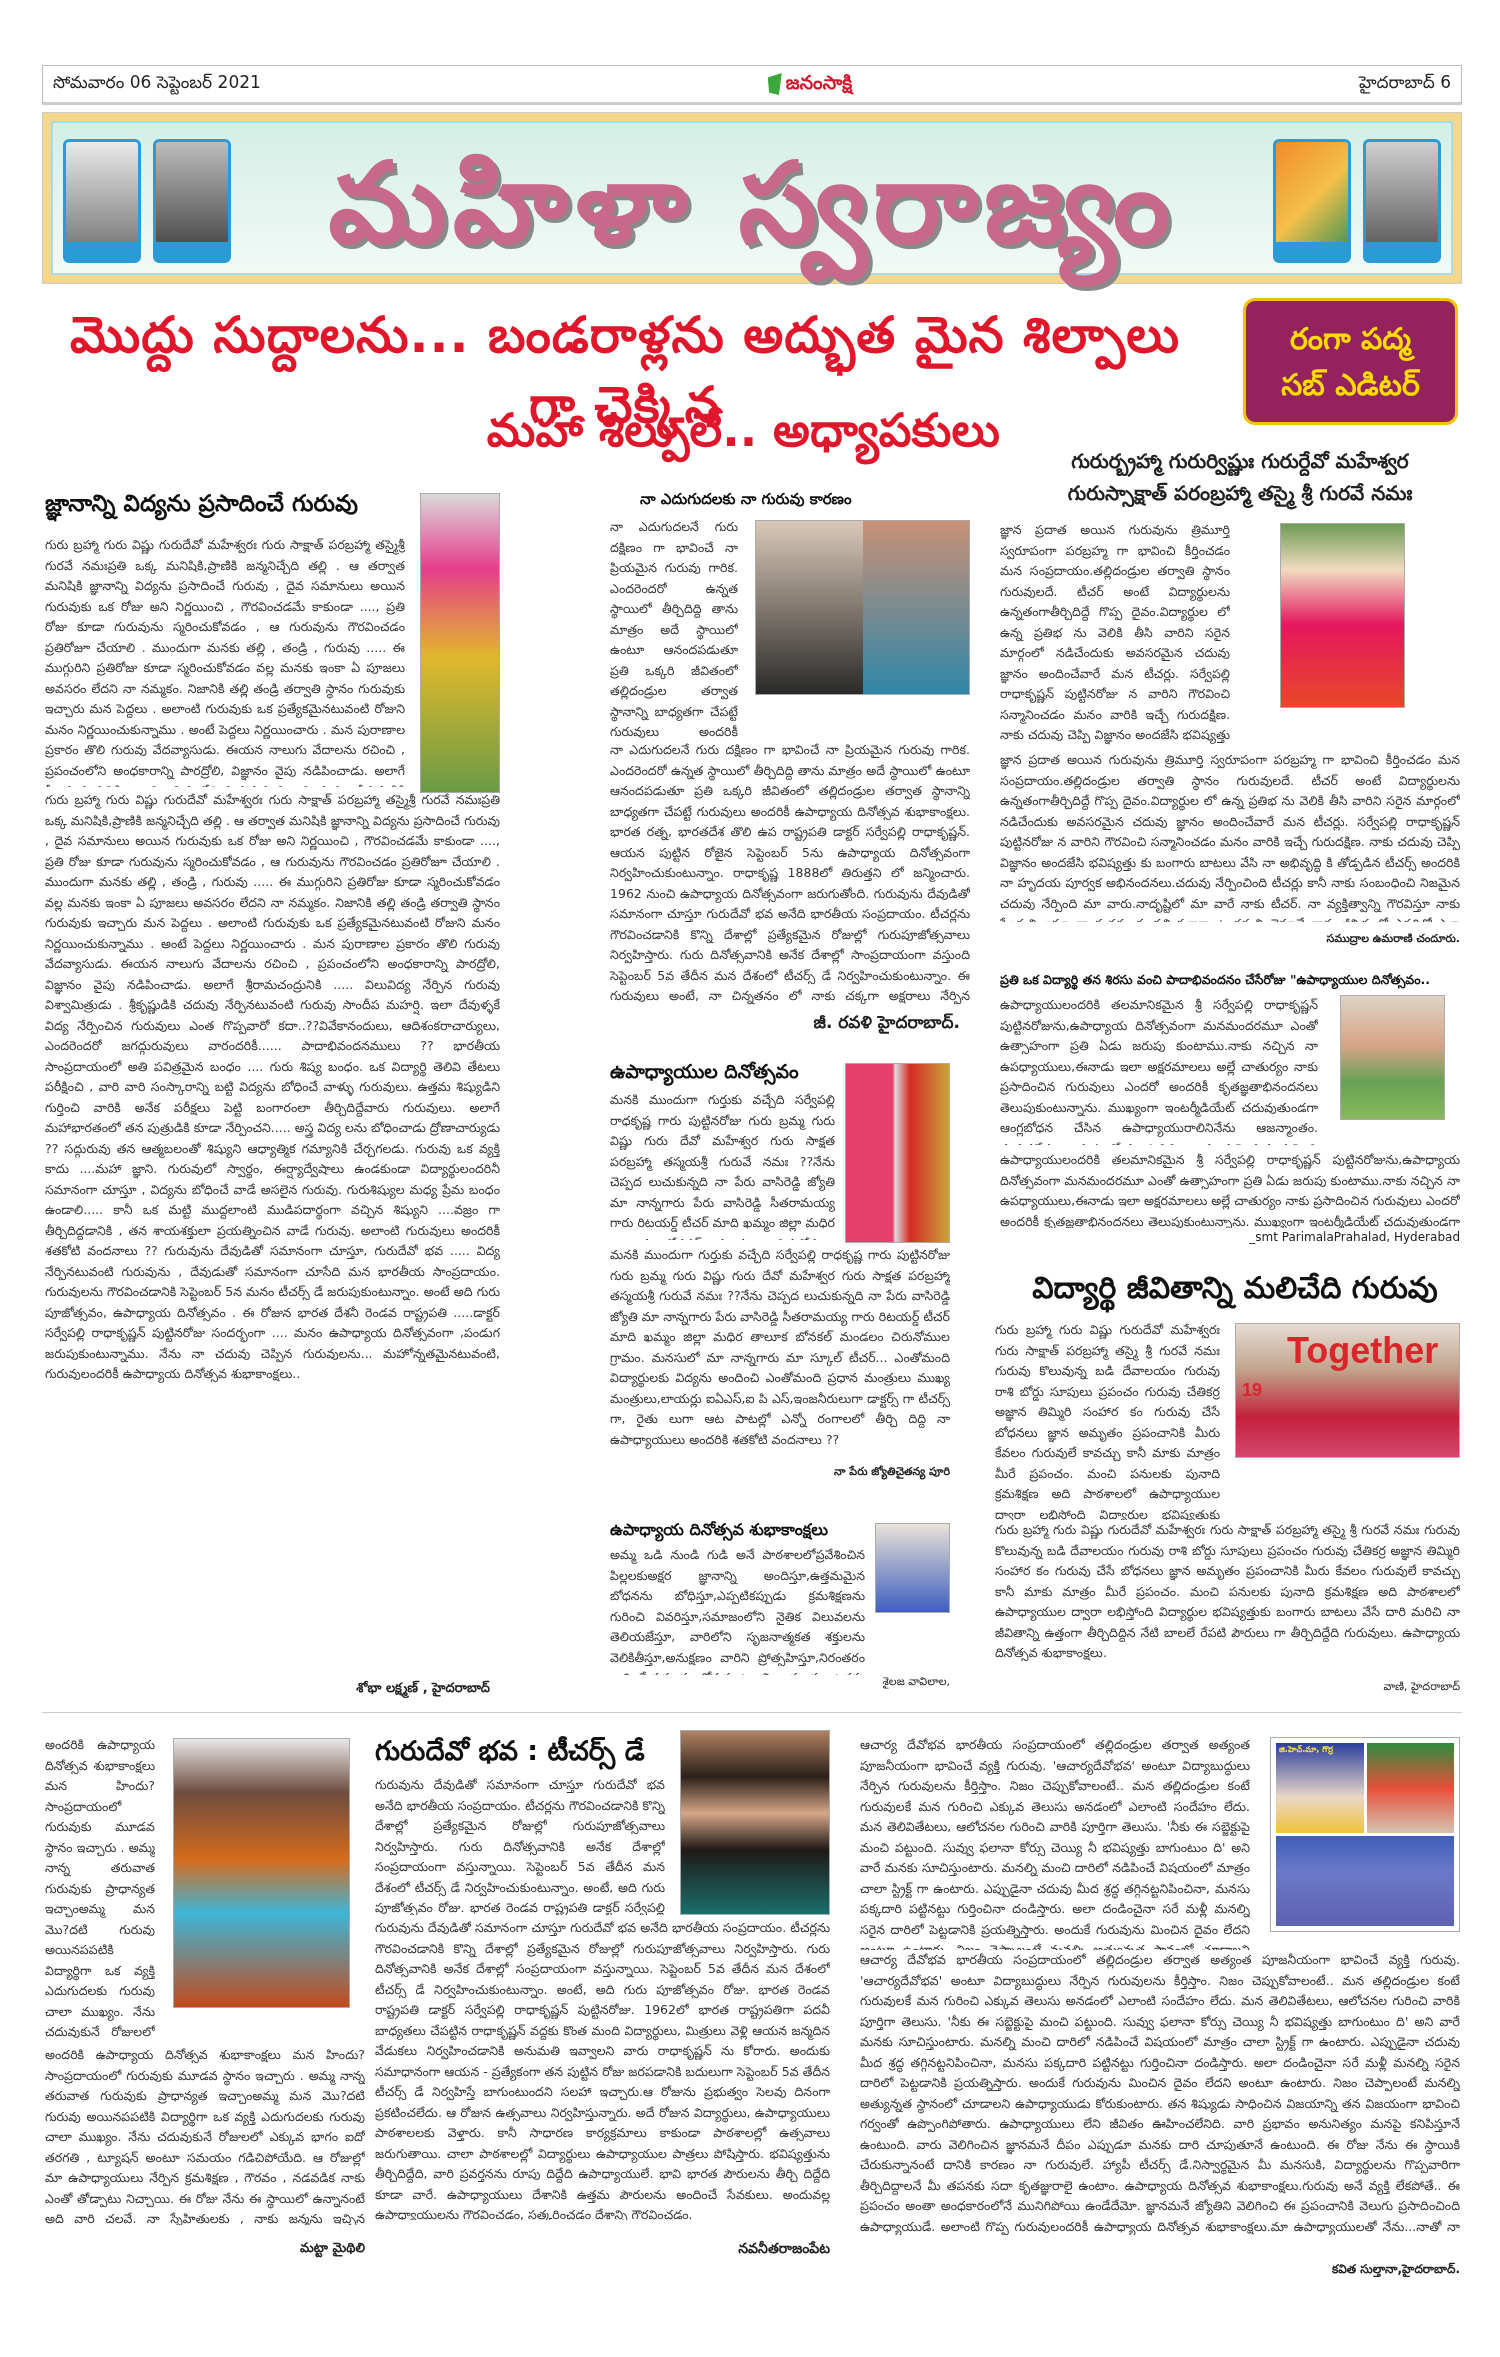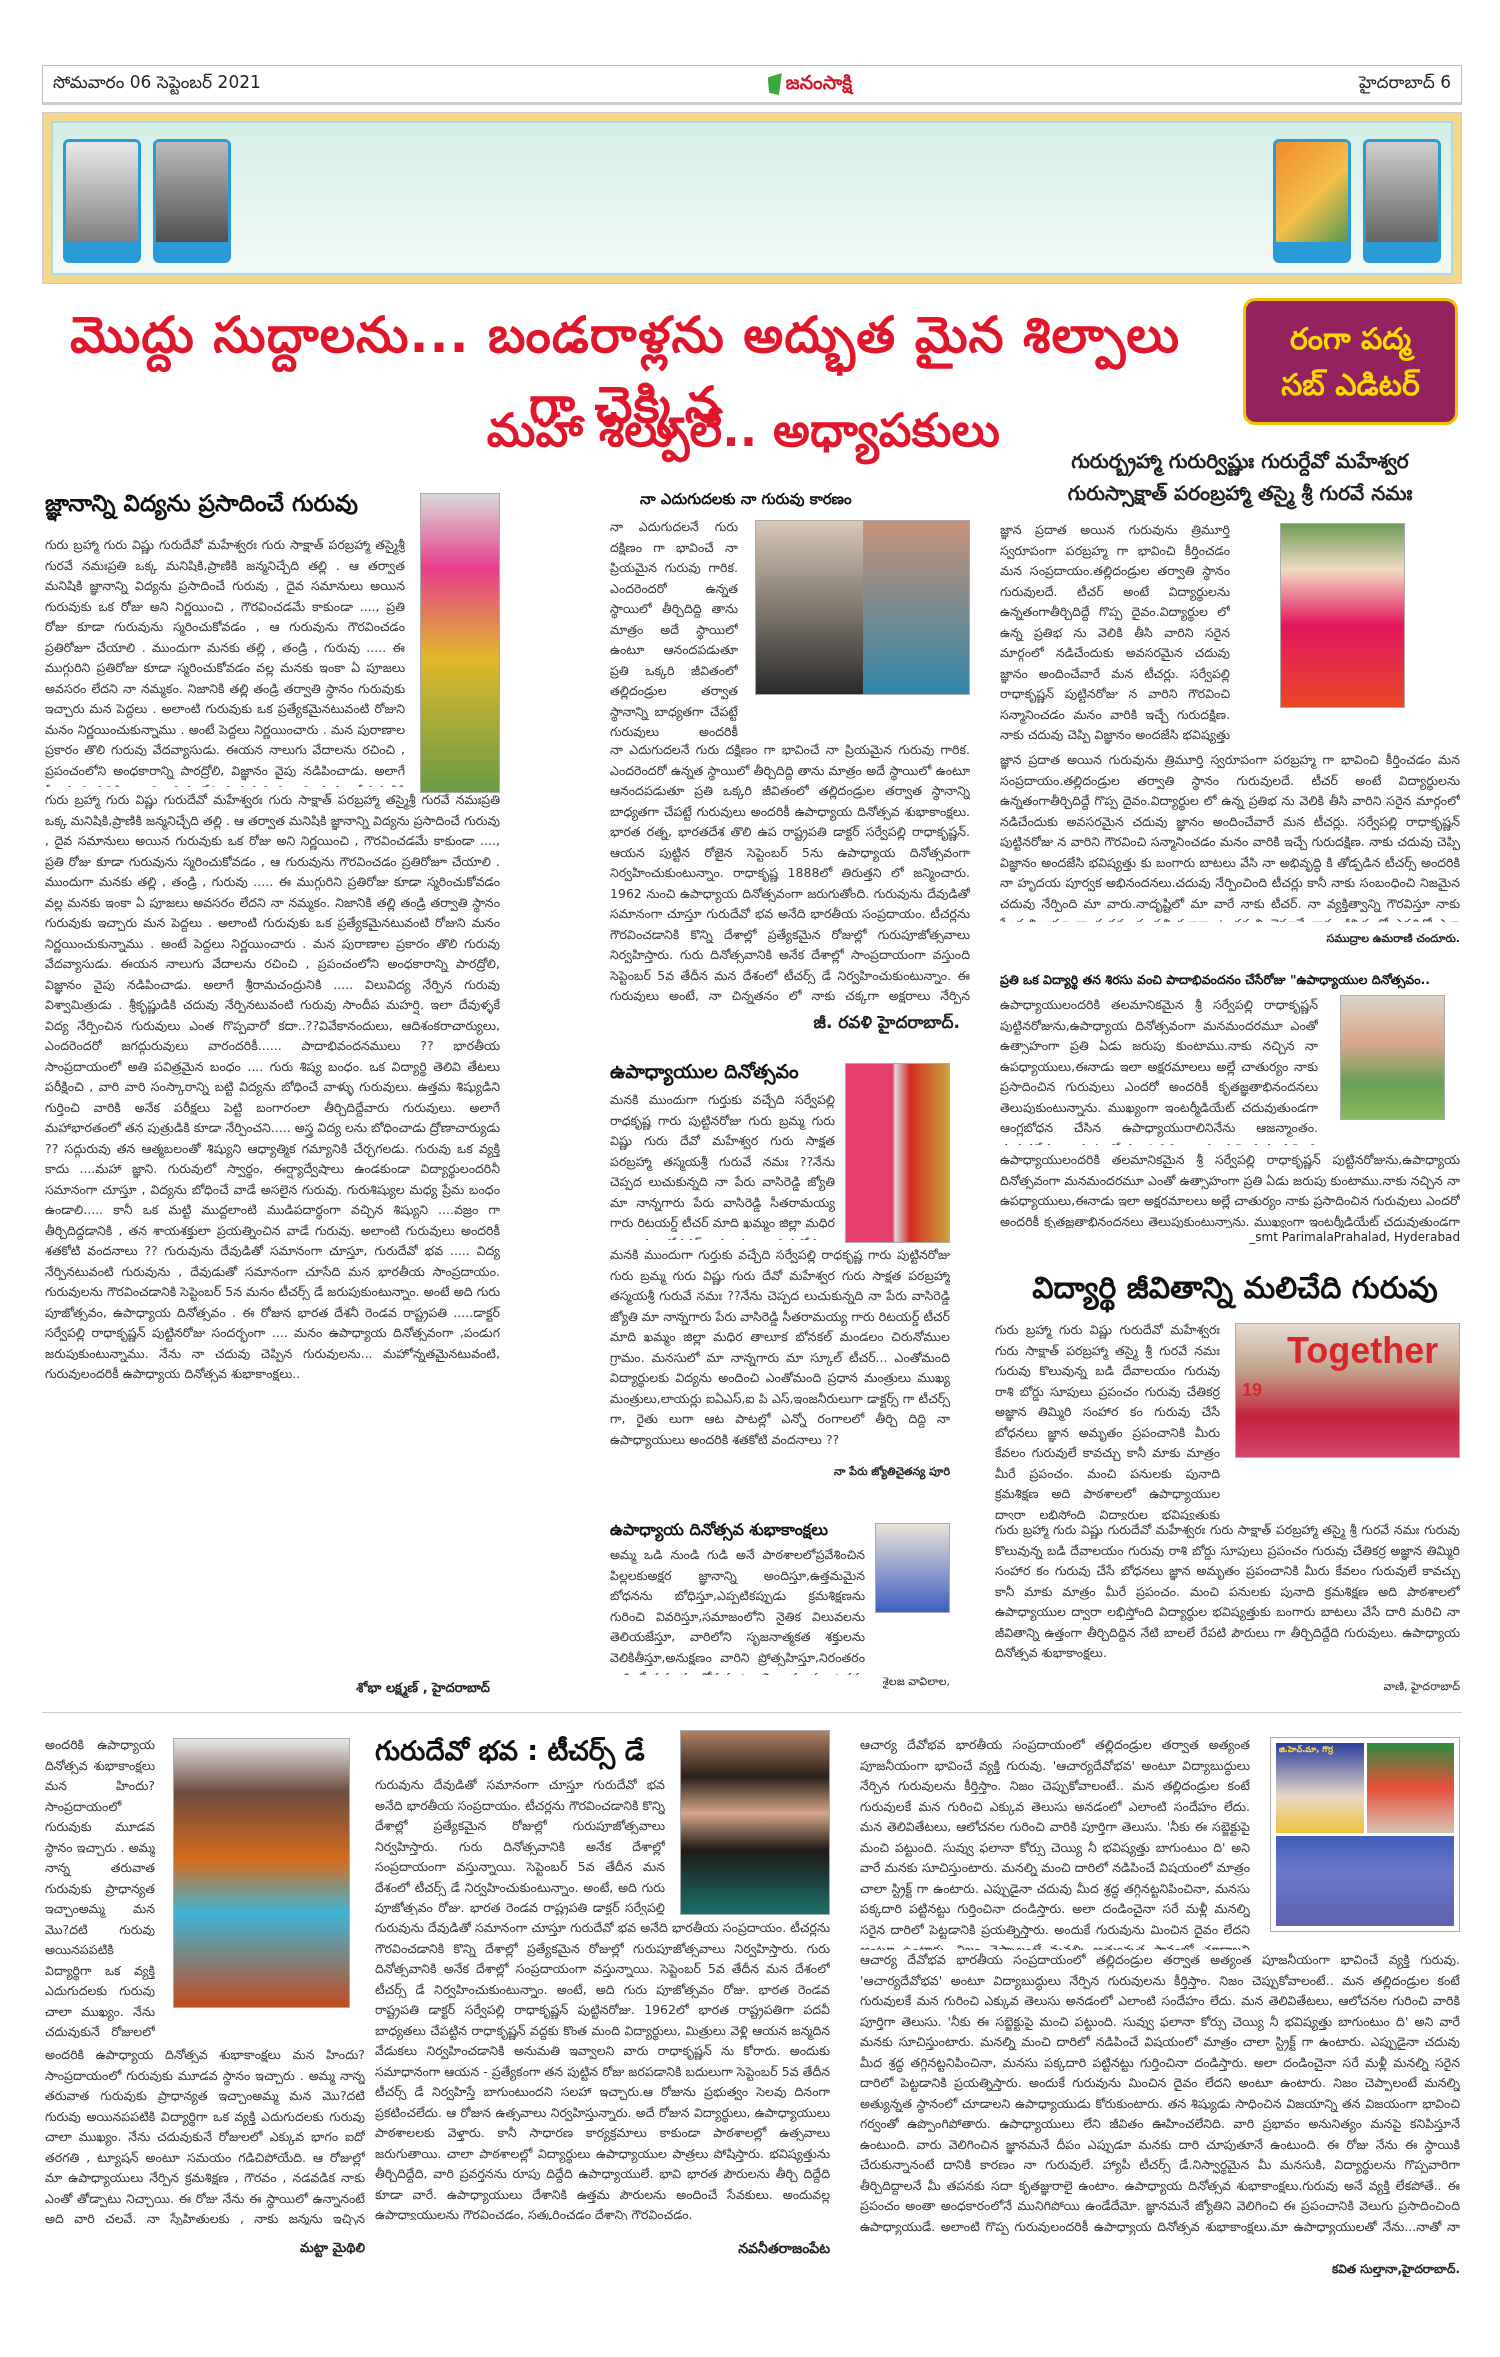--- a/index.html
+++ b/index.html
@@ -37,20 +37,21 @@
 </div>
 
 <div class="abs banner">
   <div class="banner-inner">
     <div class="portrait" style="left:10px;">
         <div class="cap"></div>
       </div>
     <div class="portrait" style="left:100px; background:linear-gradient(180deg,#bcbcbc,#3d3d3d);">
         <div class="cap"></div>
       </div>
+    <div class="banner-title">మహిళా స్వరాజ్యం</div>
     <div class="portrait" style="right:100px; background:linear-gradient(135deg,#f28b2a,#f3c04a 50%,#2f8f55);">
         <div class="cap"></div>
       </div>
     <div class="portrait" style="right:10px; background:linear-gradient(180deg,#cfcfcf,#505050);">
         <div class="cap"></div>
       </div>
   </div>
 </div>
 
 <div class="abs headline1">మొద్దు సుద్దాలను... బండరాళ్లను అద్భుత మైన శిల్పాలు గా చెక్కిన</div>

